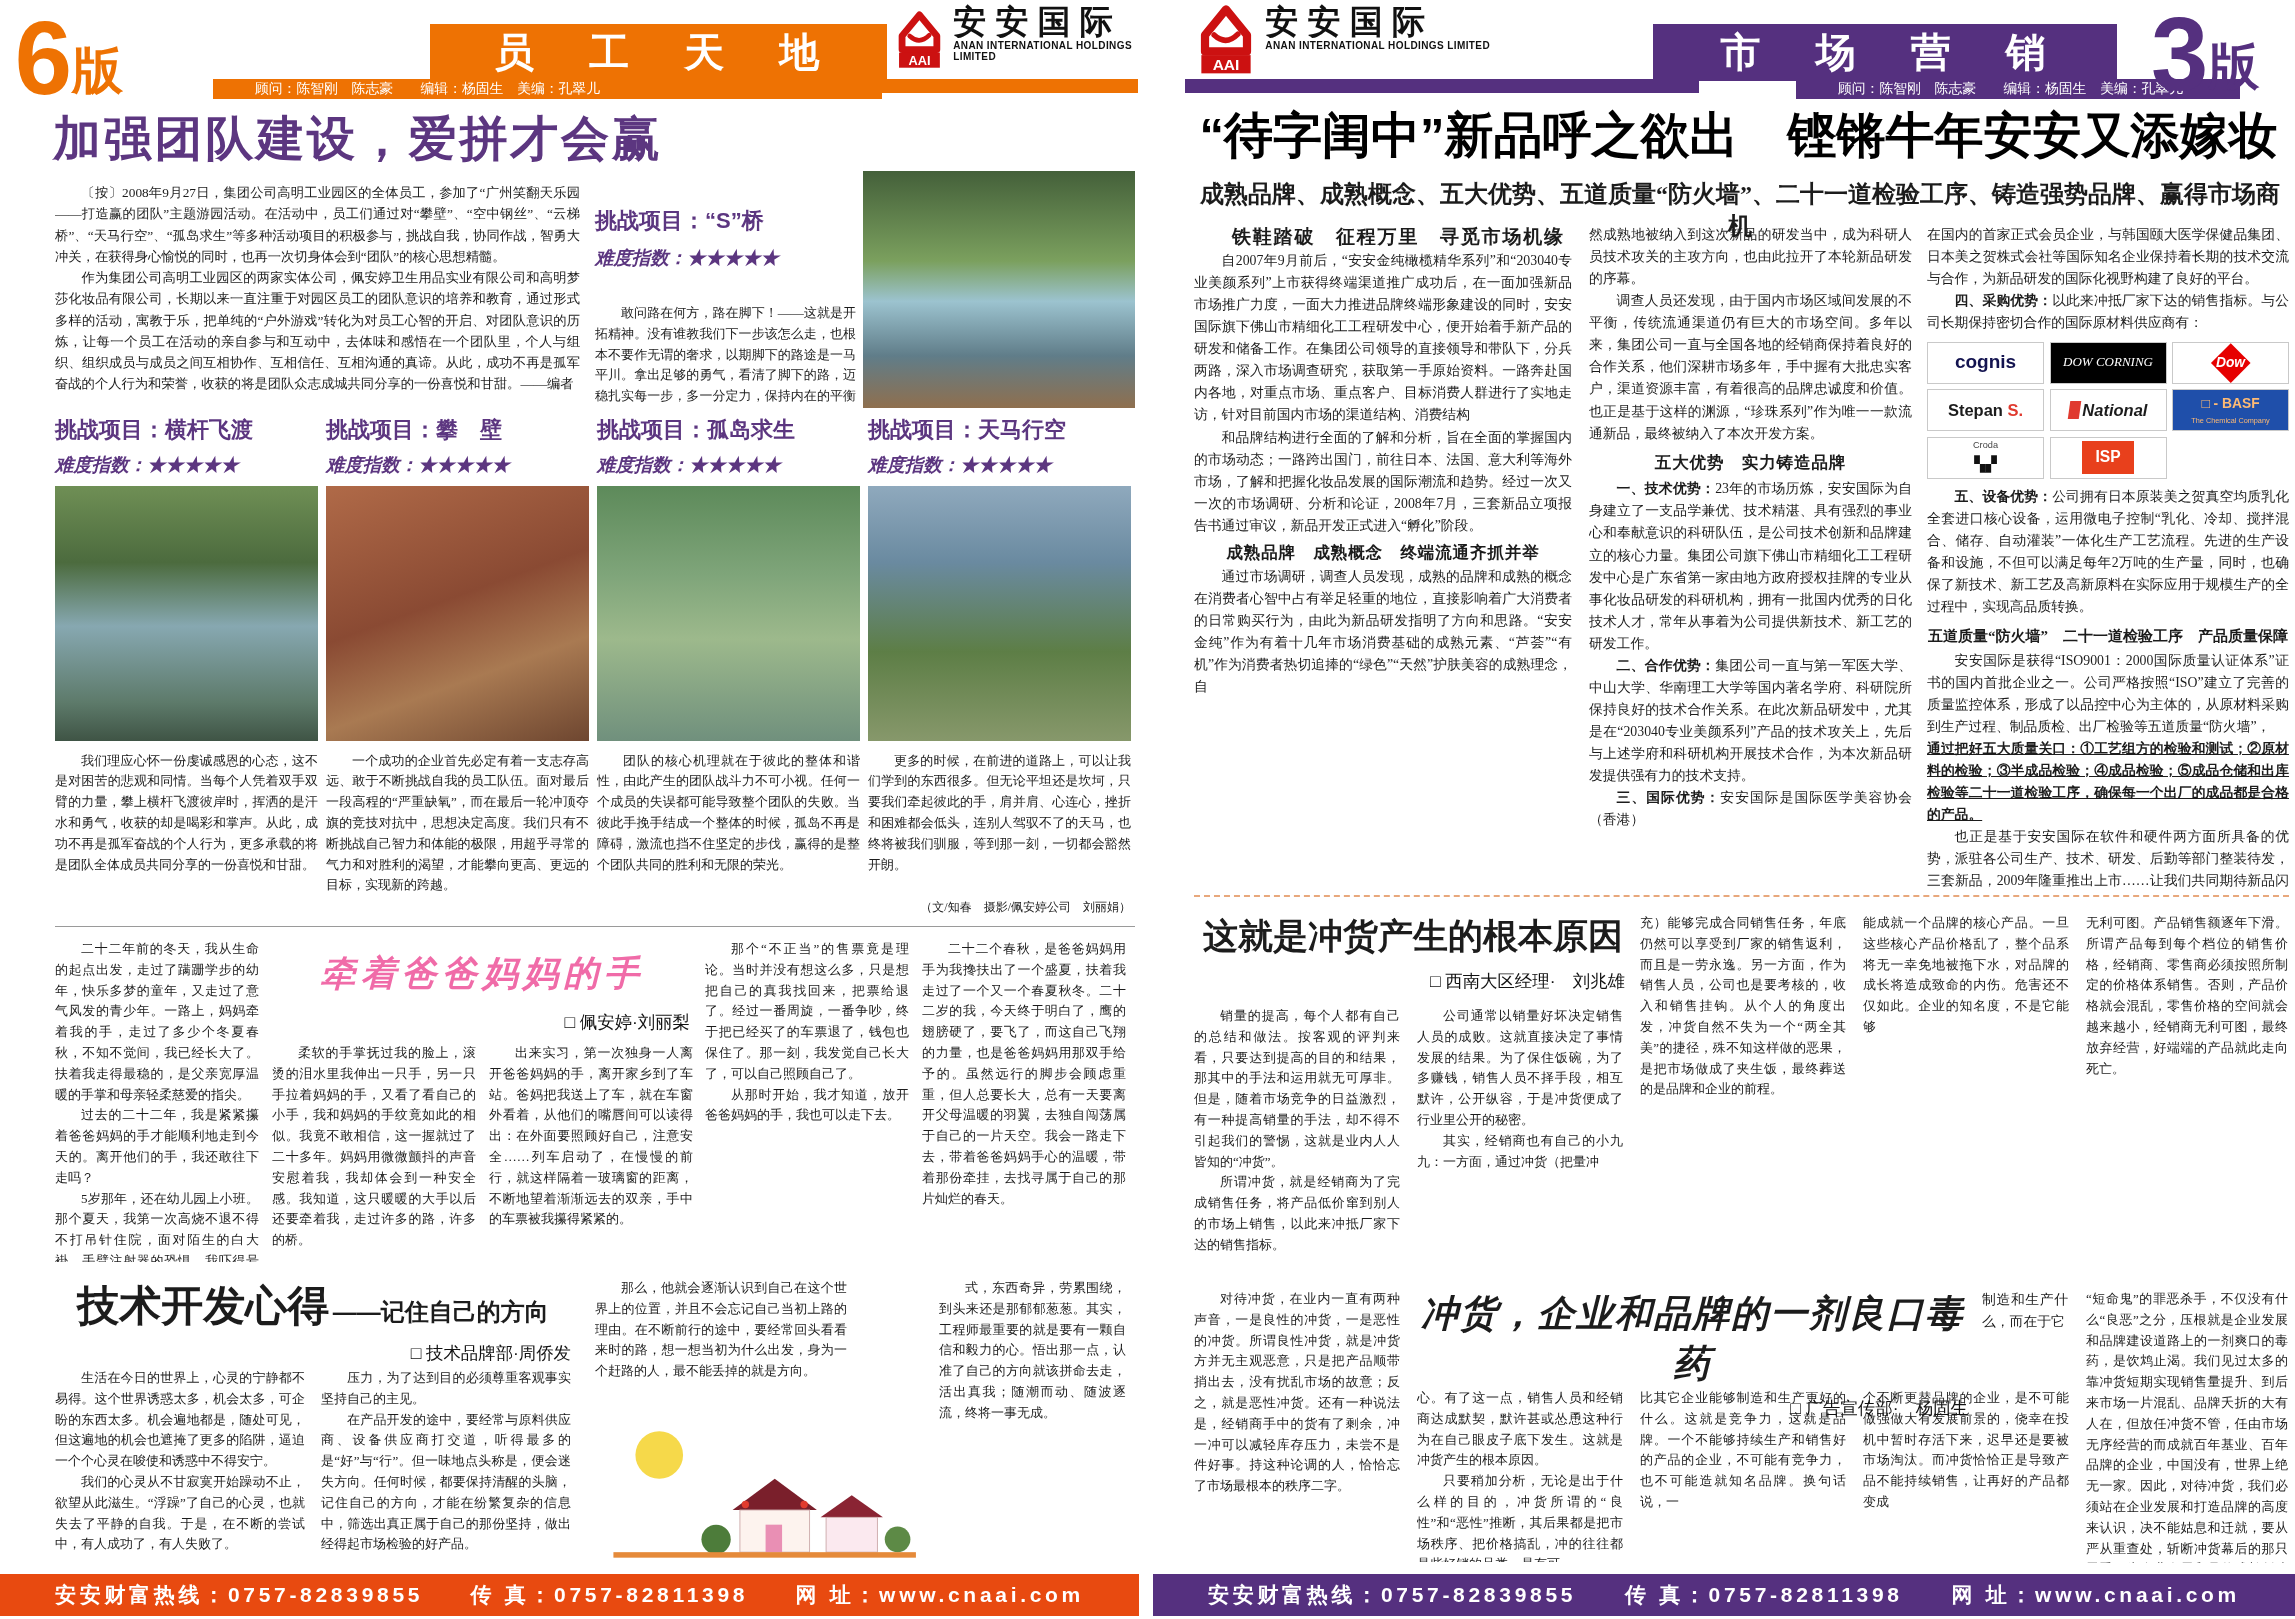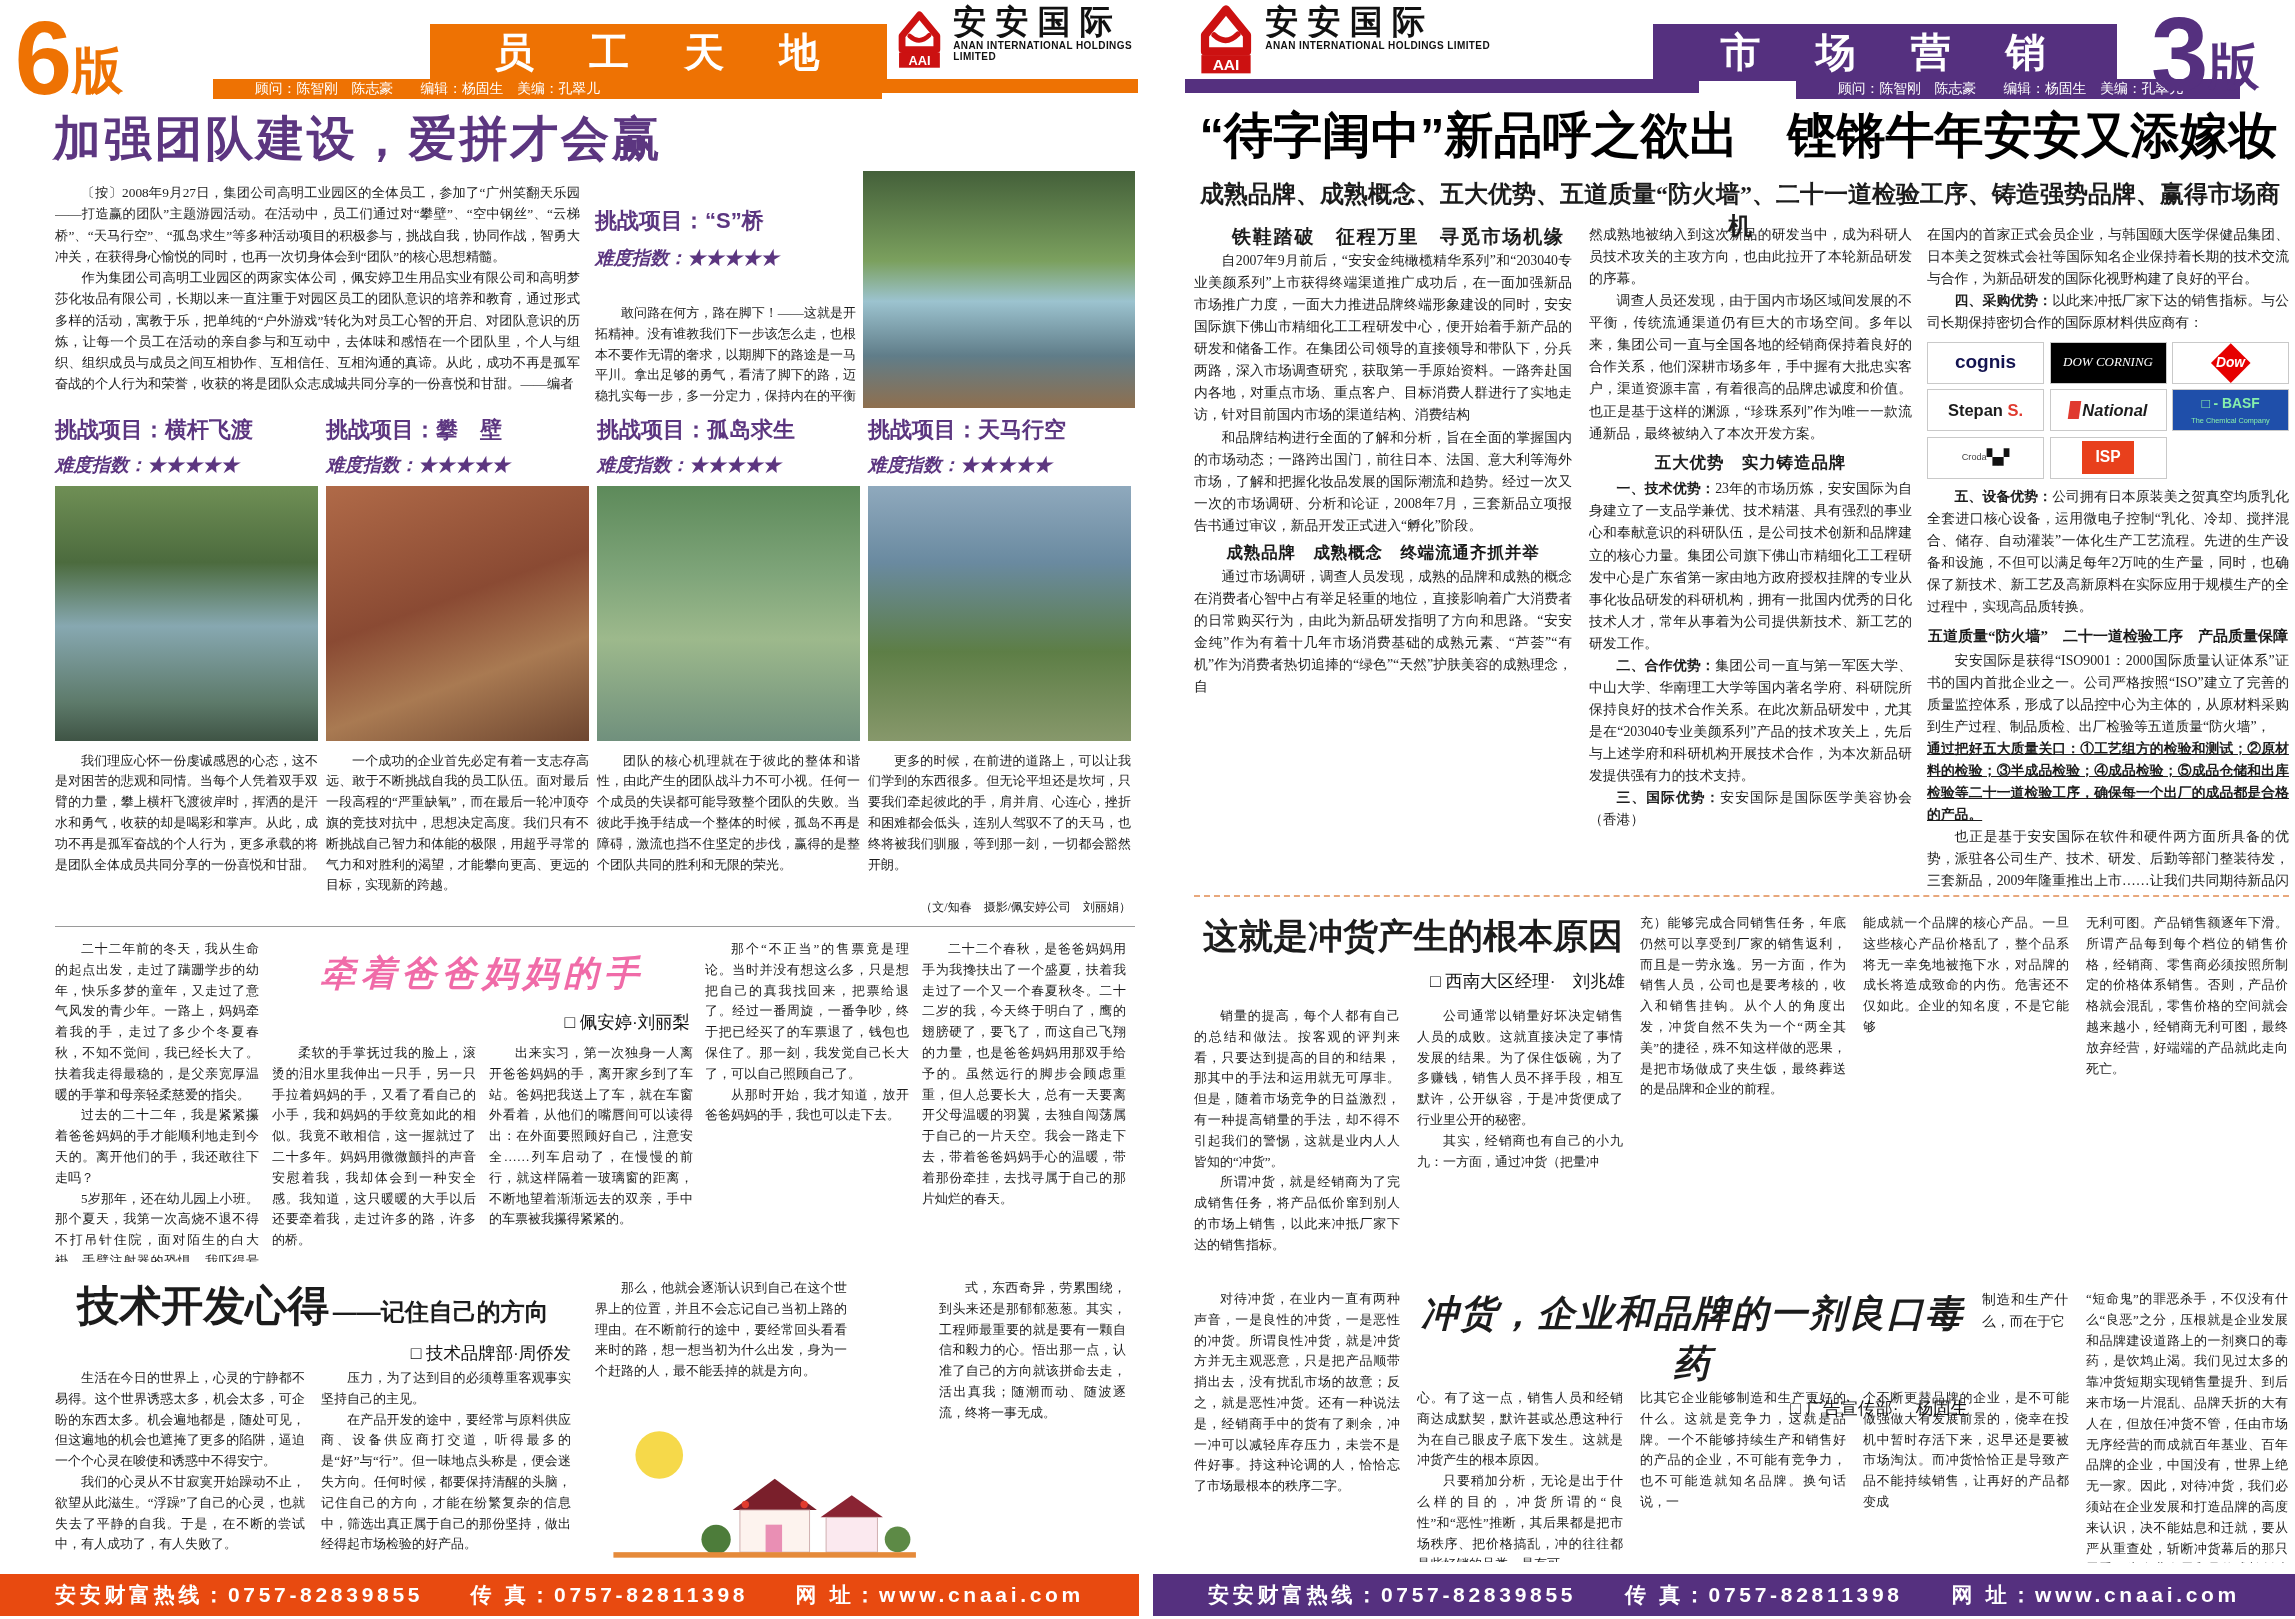--- a/index.html
+++ b/index.html
@@ -249,25 +249,25 @@
       </div>
     <div class="logo-cell">
       <span style="position:absolute;width:27.5px;height:27.5px;background:#e60000;transform:rotate(45deg);"></span>
       <span style="position:relative;color:#fff;font-weight:bold;font-style:italic;font-size:13.8px;">Dow</span>
     </div>
     <div class="logo-cell" style="font-weight:bold;font-size:16.5px;"><span>Stepan</span>&nbsp;<span style="color:#e03a2f;">S.</span></div>
     <div class="logo-cell" style="font-weight:bold;font-style:italic;font-size:16.5px;">
       <span style="width:11px;height:18.4px;background:#e03a2f;display:inline-block;margin-right:2.8px;transform:skewX(-8deg);"></span>
       <span>National</span>
     </div>
-    <div class="logo-cell" style="background:#1f4faa;color:#86efac;flex-direction:column;font-weight:bold;font-size:13.8px;">
+    <div class="logo-cell" style="background:#1f4faa;color:#fdba74;flex-direction:column;font-weight:bold;font-size:13.8px;">
       <span>□ - BASF</span>
       <span style="font-weight:normal;font-size:7.3px;">The Chemical Company</span>
     </div>
-    <div class="logo-cell" style="font-size:9.2px;color:#444;">
+    <div class="logo-cell" style="flex-direction:column;font-size:9.2px;color:#444;">
       <span>Croda</span>
       <span style="font-size:14.7px;color:#111;">▚▞</span>
     </div>
     <div class="logo-cell">
         <span style="background:#e8401c;color:#fff;font-weight:bold;font-size:15.6px;padding:3.7px 13px;">ISP</span>
       </div>
     <div class="logo-cell" style="border:none;"></div>
   </div>
   <p><b class="advlabel">五、设备优势：</b><span>公司拥有日本原装美之贺真空均质乳化全套进口核心设备，运用微电子控制“乳化、冷却、搅拌混合、储存、自动灌装”一体化生产工艺流程。先进的生产设备和设施，不但可以满足每年2万吨的生产量，同时，也确保了新技术、新工艺及高新原料在实际应用于规模生产的全过程中，实现高品质转换。</span></p>
   <div class="qtitle">五道质量“防火墙”　二十一道检验工序　产品质量保障</div>

